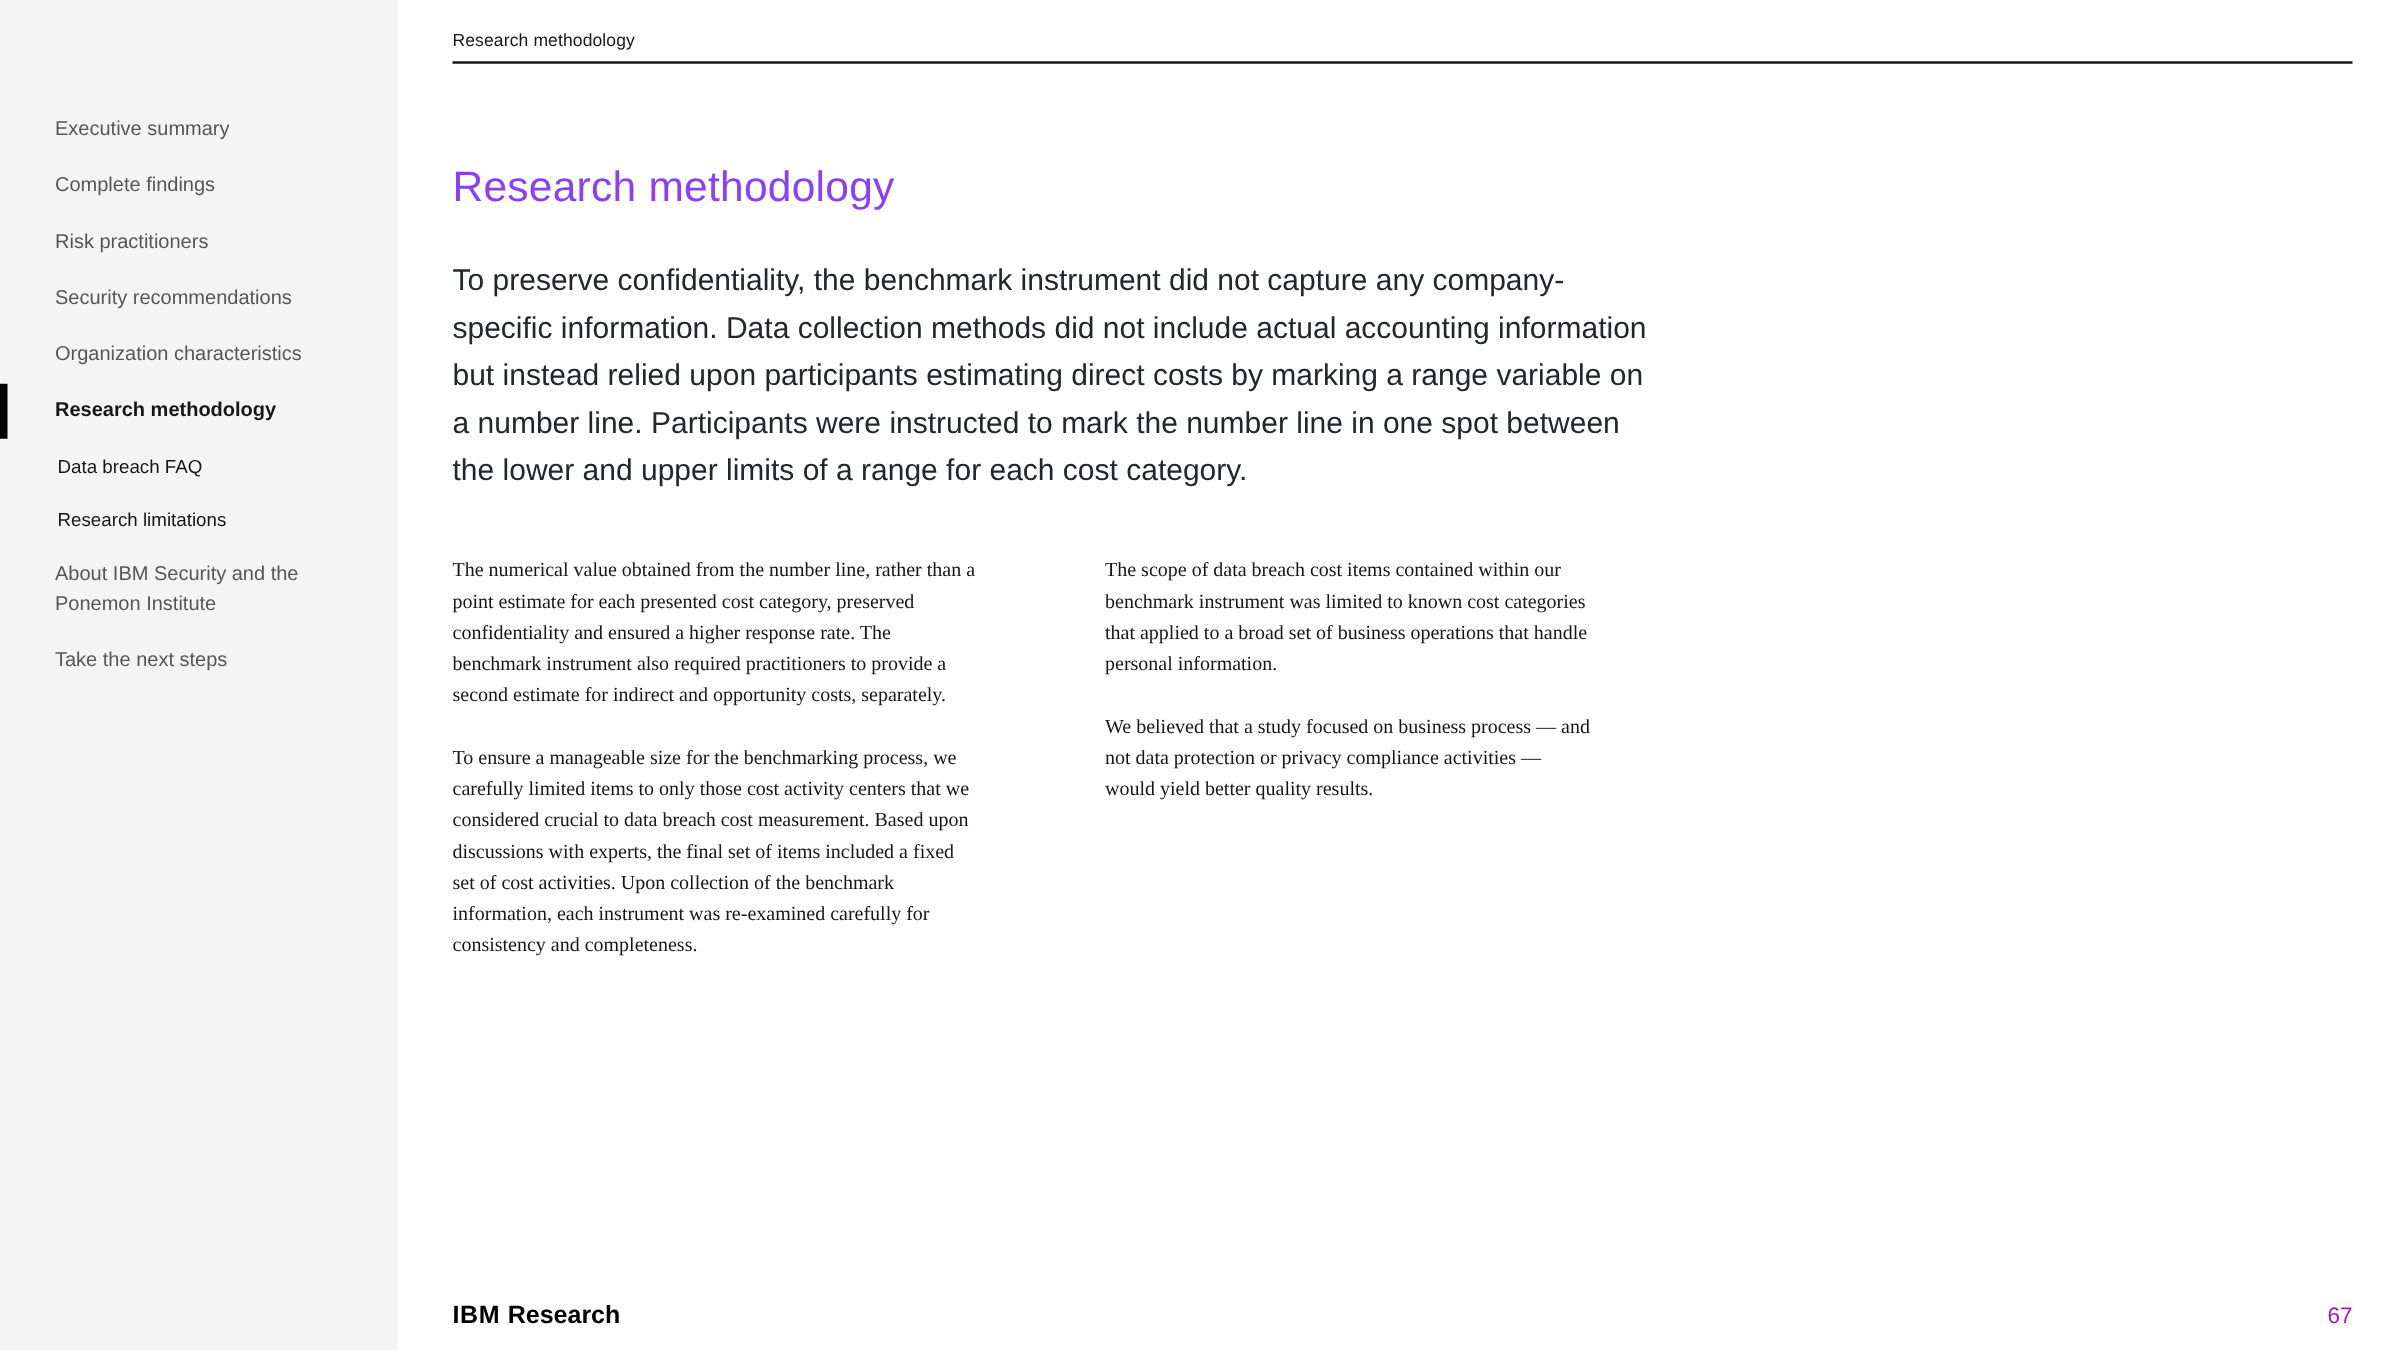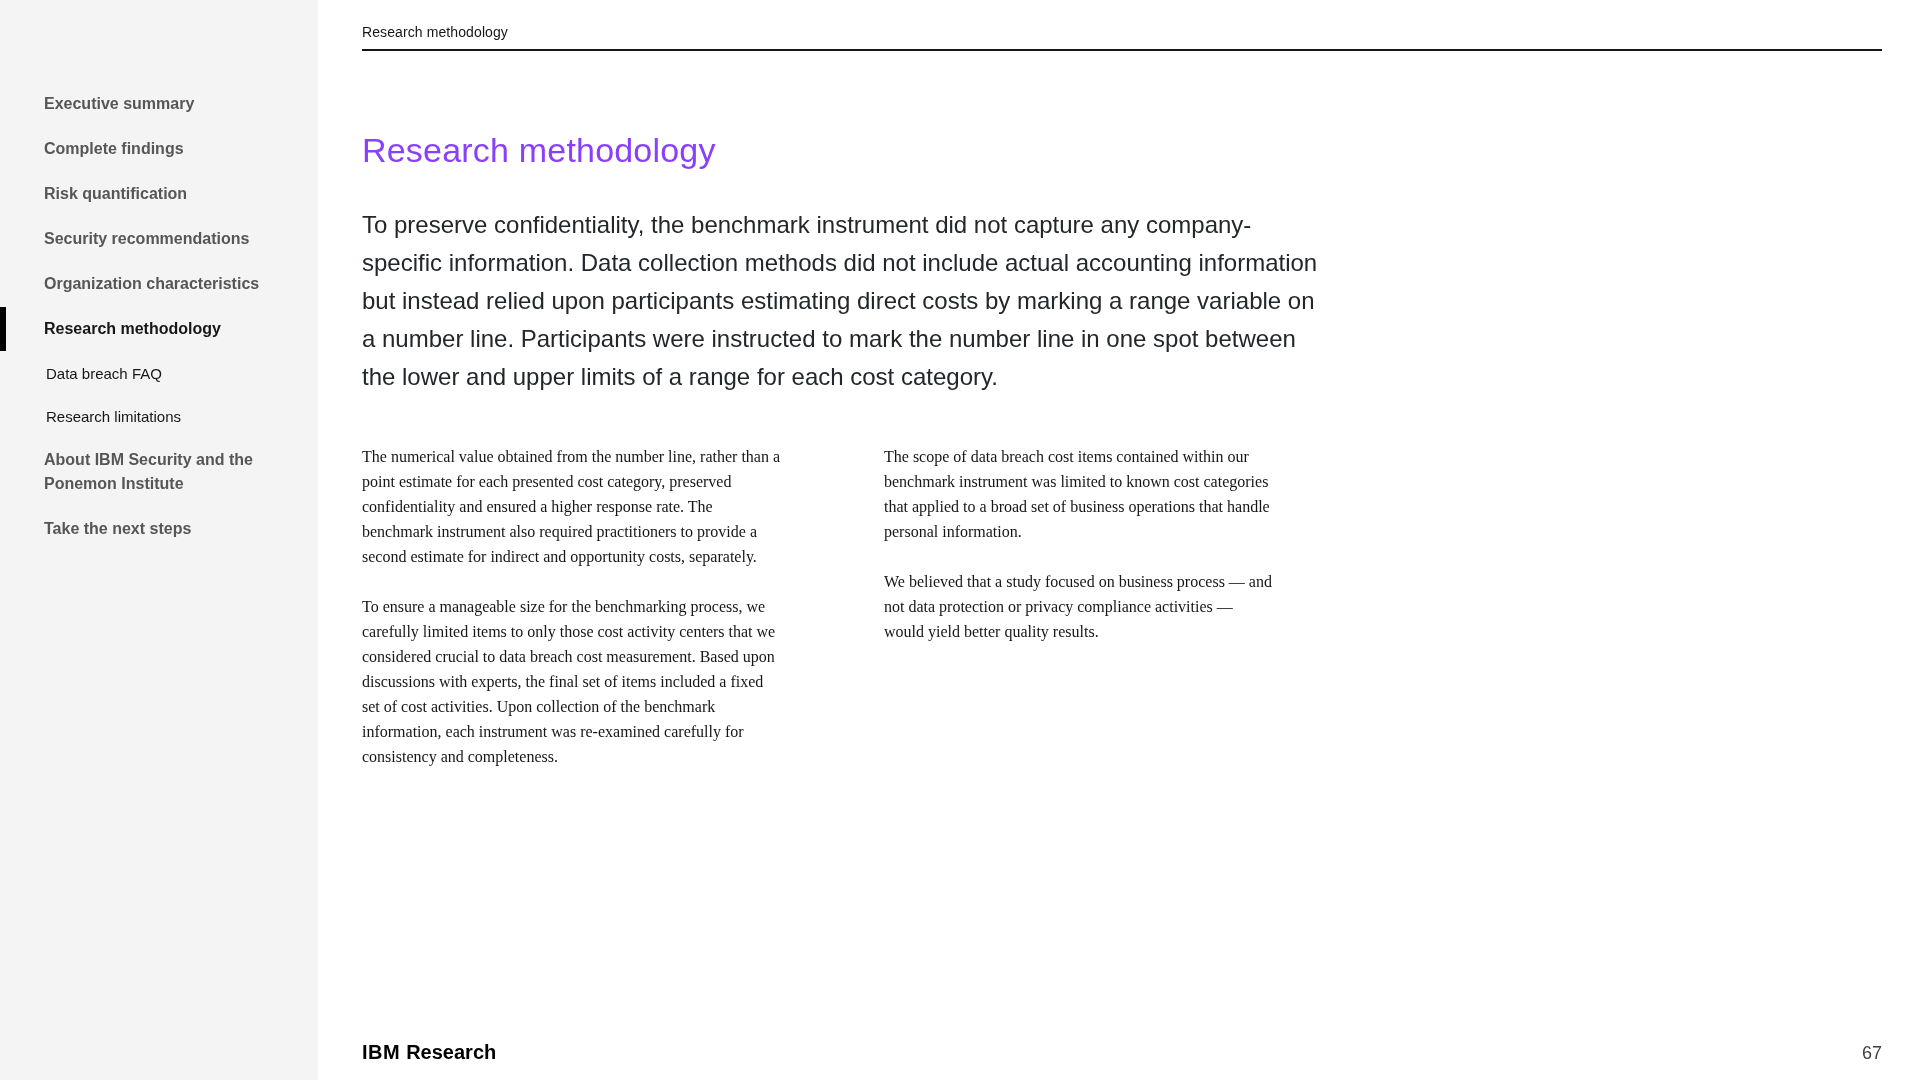--- a/index.html
+++ b/index.html
@@ -30,21 +30,21 @@
     padding-top: 92px;
   }
   .nav-item {
     position: relative;
     display: block;
     padding-left: 44px;
     padding-right: 30px;
     max-width: 290px;
     margin-bottom: 21px;
     font-size: 16px;
-    font-weight: 700;
+    font-weight: 400;
     line-height: 24px;
     color: #565656;
     cursor: pointer;
     text-decoration: none;
   }
   .nav-item.active {
     color: #161616;
     font-weight: 700;
   }
   .active-bar {
@@ -116,34 +116,34 @@
   .brand { font-size: 20px; color: #000000; }
   .brand .ibm {
     font-weight: 700;
     letter-spacing: 0.5px;
     margin-right: 6px;
     margin-top: 40px;
   }
   .brand .product { font-weight: 700; }
   .pagenum {
     font-size: 18px;
-    color: #404040;
+    color: #a21caf;
     margin-left: 12px;
   }
 </style>
 </head>
 <body>
 
 <div class="page">
 
   <aside class="sidebar">
     <nav class="nav">
       <a class="nav-item">Executive summary</a>
       <a class="nav-item">Complete findings</a>
-      <a class="nav-item">Risk quantification</a>
+      <a class="nav-item">Risk practitioners</a>
       <a class="nav-item">Security recommendations</a>
       <a class="nav-item">Organization characteristics</a>
       <a class="nav-item active">
         <span class="active-bar"></span>
         <span>Research methodology</span>
       </a>
       <a class="nav-item sub">Data breach FAQ</a>
       <a class="nav-item sub">Research limitations</a>
       <a class="nav-item">About IBM Security and the Ponemon Institute</a>
       <a class="nav-item">Take the next steps</a>

